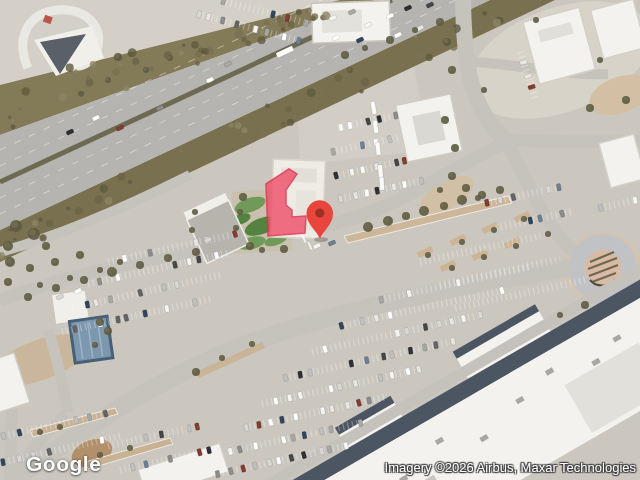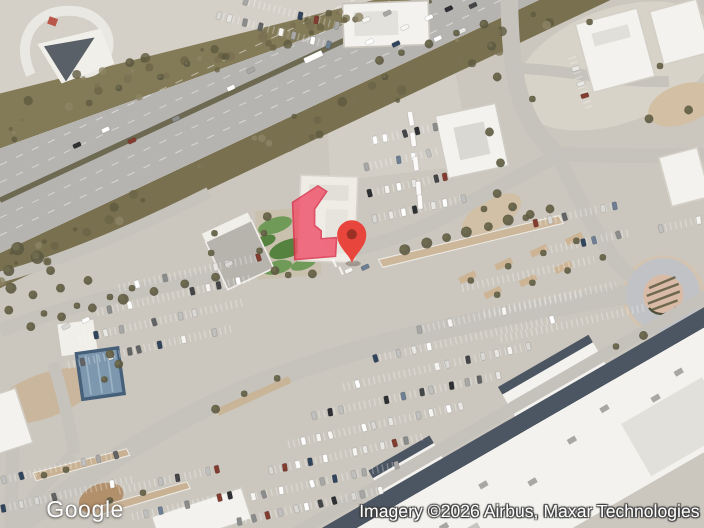--- a/index.html
+++ b/index.html
@@ -3,28 +3,28 @@
 <meta charset="utf-8">
 <style>
   html,body{margin:0;padding:0;background:#000;}
   .viewport{
     position:relative;width:640px;height:480px;overflow:hidden;
     font-family:"Liberation Sans",sans-serif;
     background:#cbc7be;
   }
   .viewport svg{position:absolute;top:0;left:0;display:block;}
   .logo{
-    position:absolute;left:18px;bottom:4px;
-    color:#ffffff;font-size:21px;font-weight:normal;letter-spacing:.5px;
+    position:absolute;left:2px;bottom:4px;
+    color:#ffffff;font-size:21px;font-weight:bold;letter-spacing:.5px;
     text-shadow:0 0 3px rgba(0,0,0,.5),0 1px 2px rgba(0,0,0,.45);
     cursor:pointer;user-select:none;padding-left:24px;
   }
   .attribution{
     position:absolute;right:4px;bottom:5px;
-    color:#ffffff;font-size:16px;
+    color:#ffffff;font-size:13px;
     text-shadow:0 0 2px #444,1px 1px 1px #3c3c3c,-1px -1px 1px #3c3c3c,1px -1px 1px #3c3c3c,-1px 1px 1px #3c3c3c;
     user-select:none;
     text-align:center;
   }
 </style>
 </head>
 <body>
 
 <div class="viewport">
   <svg id="scene" width="640" height="480" viewBox="0 0 640 480">

